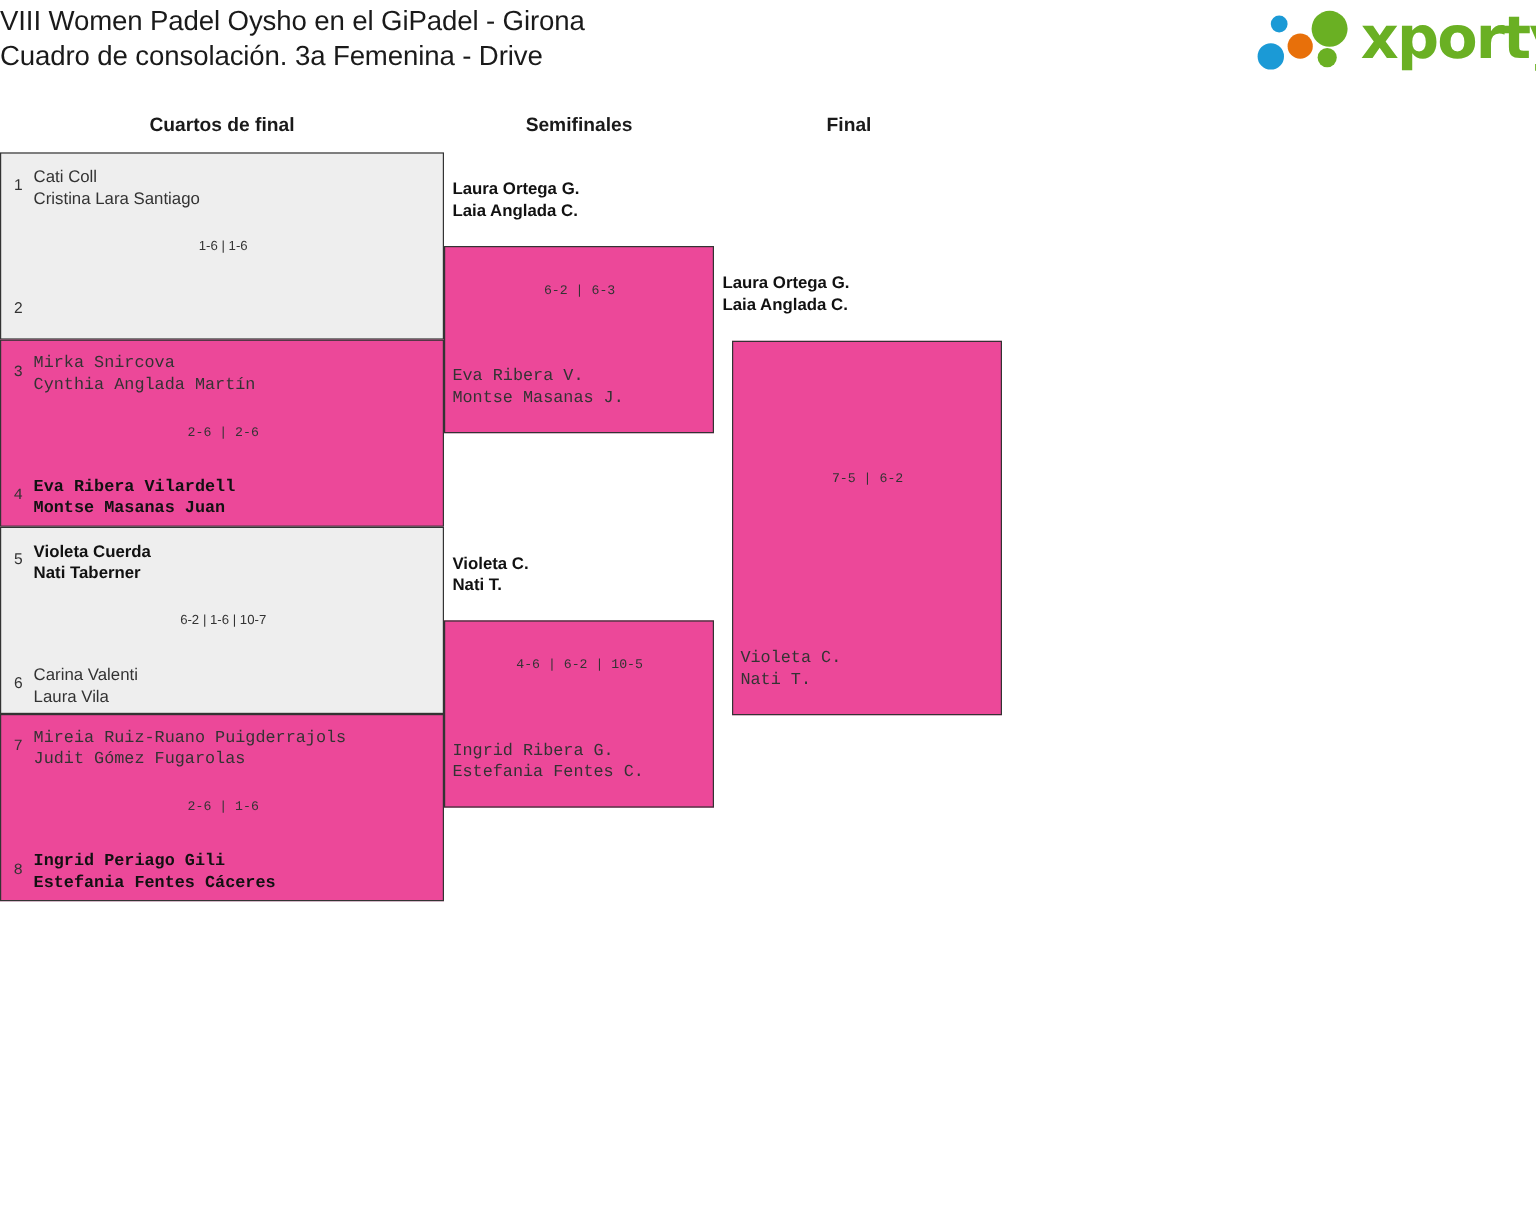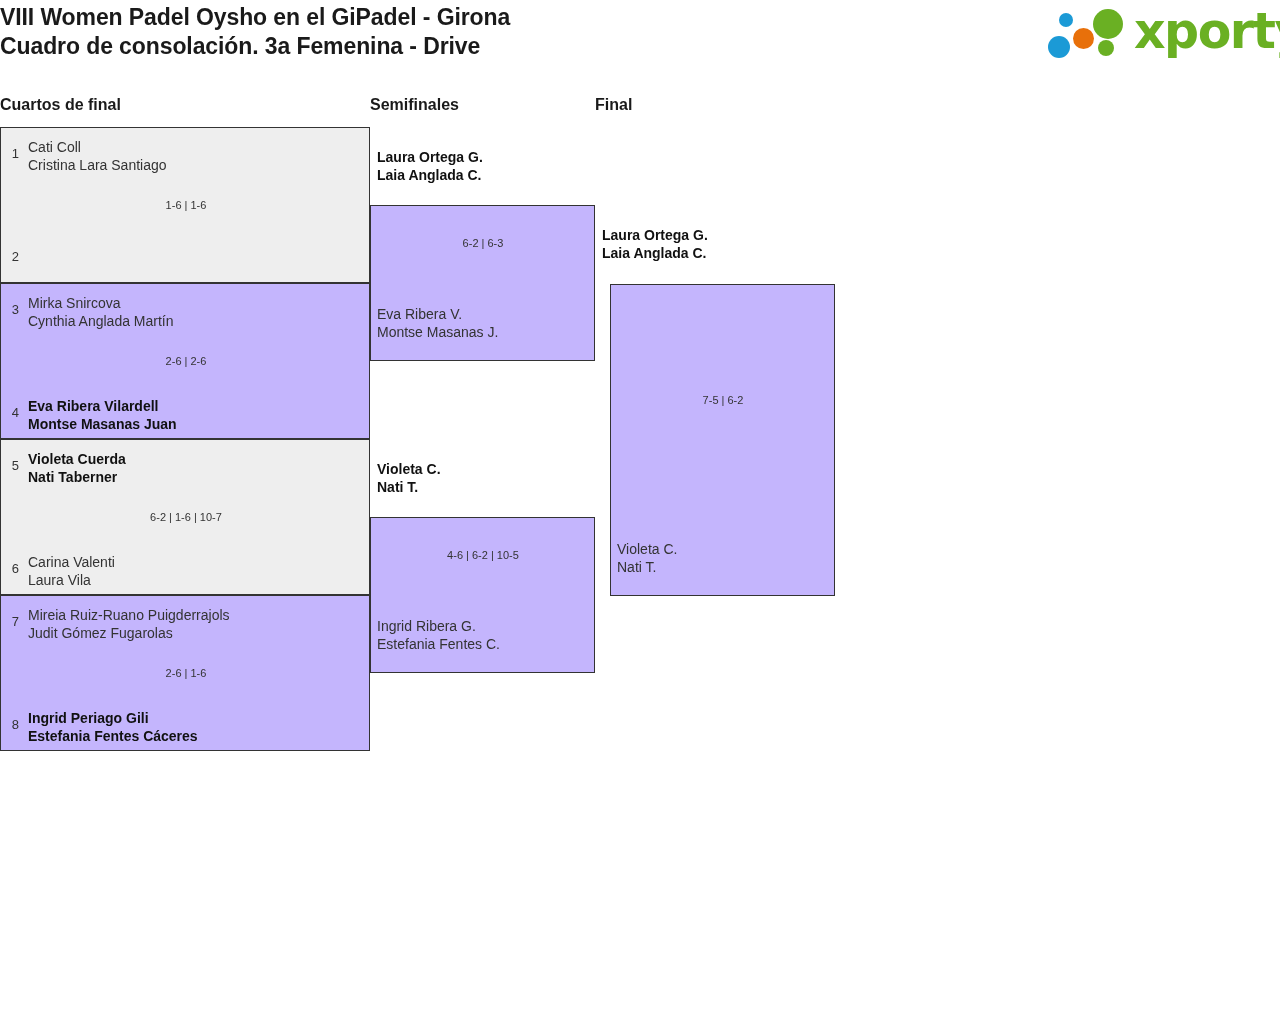--- a/index.html
+++ b/index.html
@@ -20,21 +20,21 @@
   #header {
     position: absolute;
     left: 0; top: 0;
     width: 1280px;
     height: 86px;
   }
   #title-block {
     position: absolute;
     left: 0; top: 3px;
     font-size: 23px;
-    font-weight: bold;
+    font-weight: normal;
     line-height: 29px;
     color: #1a1a1a;
     letter-spacing: -0.1px;
   }
   #title-block .tline { display: block; white-space: nowrap; }
 
   
   #logo {
     position: absolute;
     left: 1048px; top: 6px;
@@ -51,32 +51,32 @@
     line-height: 56px;
     font-family: "DejaVu Sans", sans-serif;
   }
 
   
   .round-header {
     position: absolute;
     font-size: 16px;
     font-weight: bold;
     color: #1a1a1a;
-    text-align: left;
+    text-align: center;
     white-space: nowrap;
   }
 
   
   .match-box {
     position: absolute;
     box-sizing: border-box;
     border: 1px solid #333333;
   }
   .match-box.shaded { background: #eeeeee; }
-  .match-box.plain  { background: #c4b5fd; }
+  .match-box.plain  { background: #ec4899; font-family: Liberation Mono, monospace; }
 
   .seed {
     position: absolute;
     font-size: 13px;
     color: #333333;
     text-align: right;
     width: 18px;
   }
   .team {
     position: absolute;

